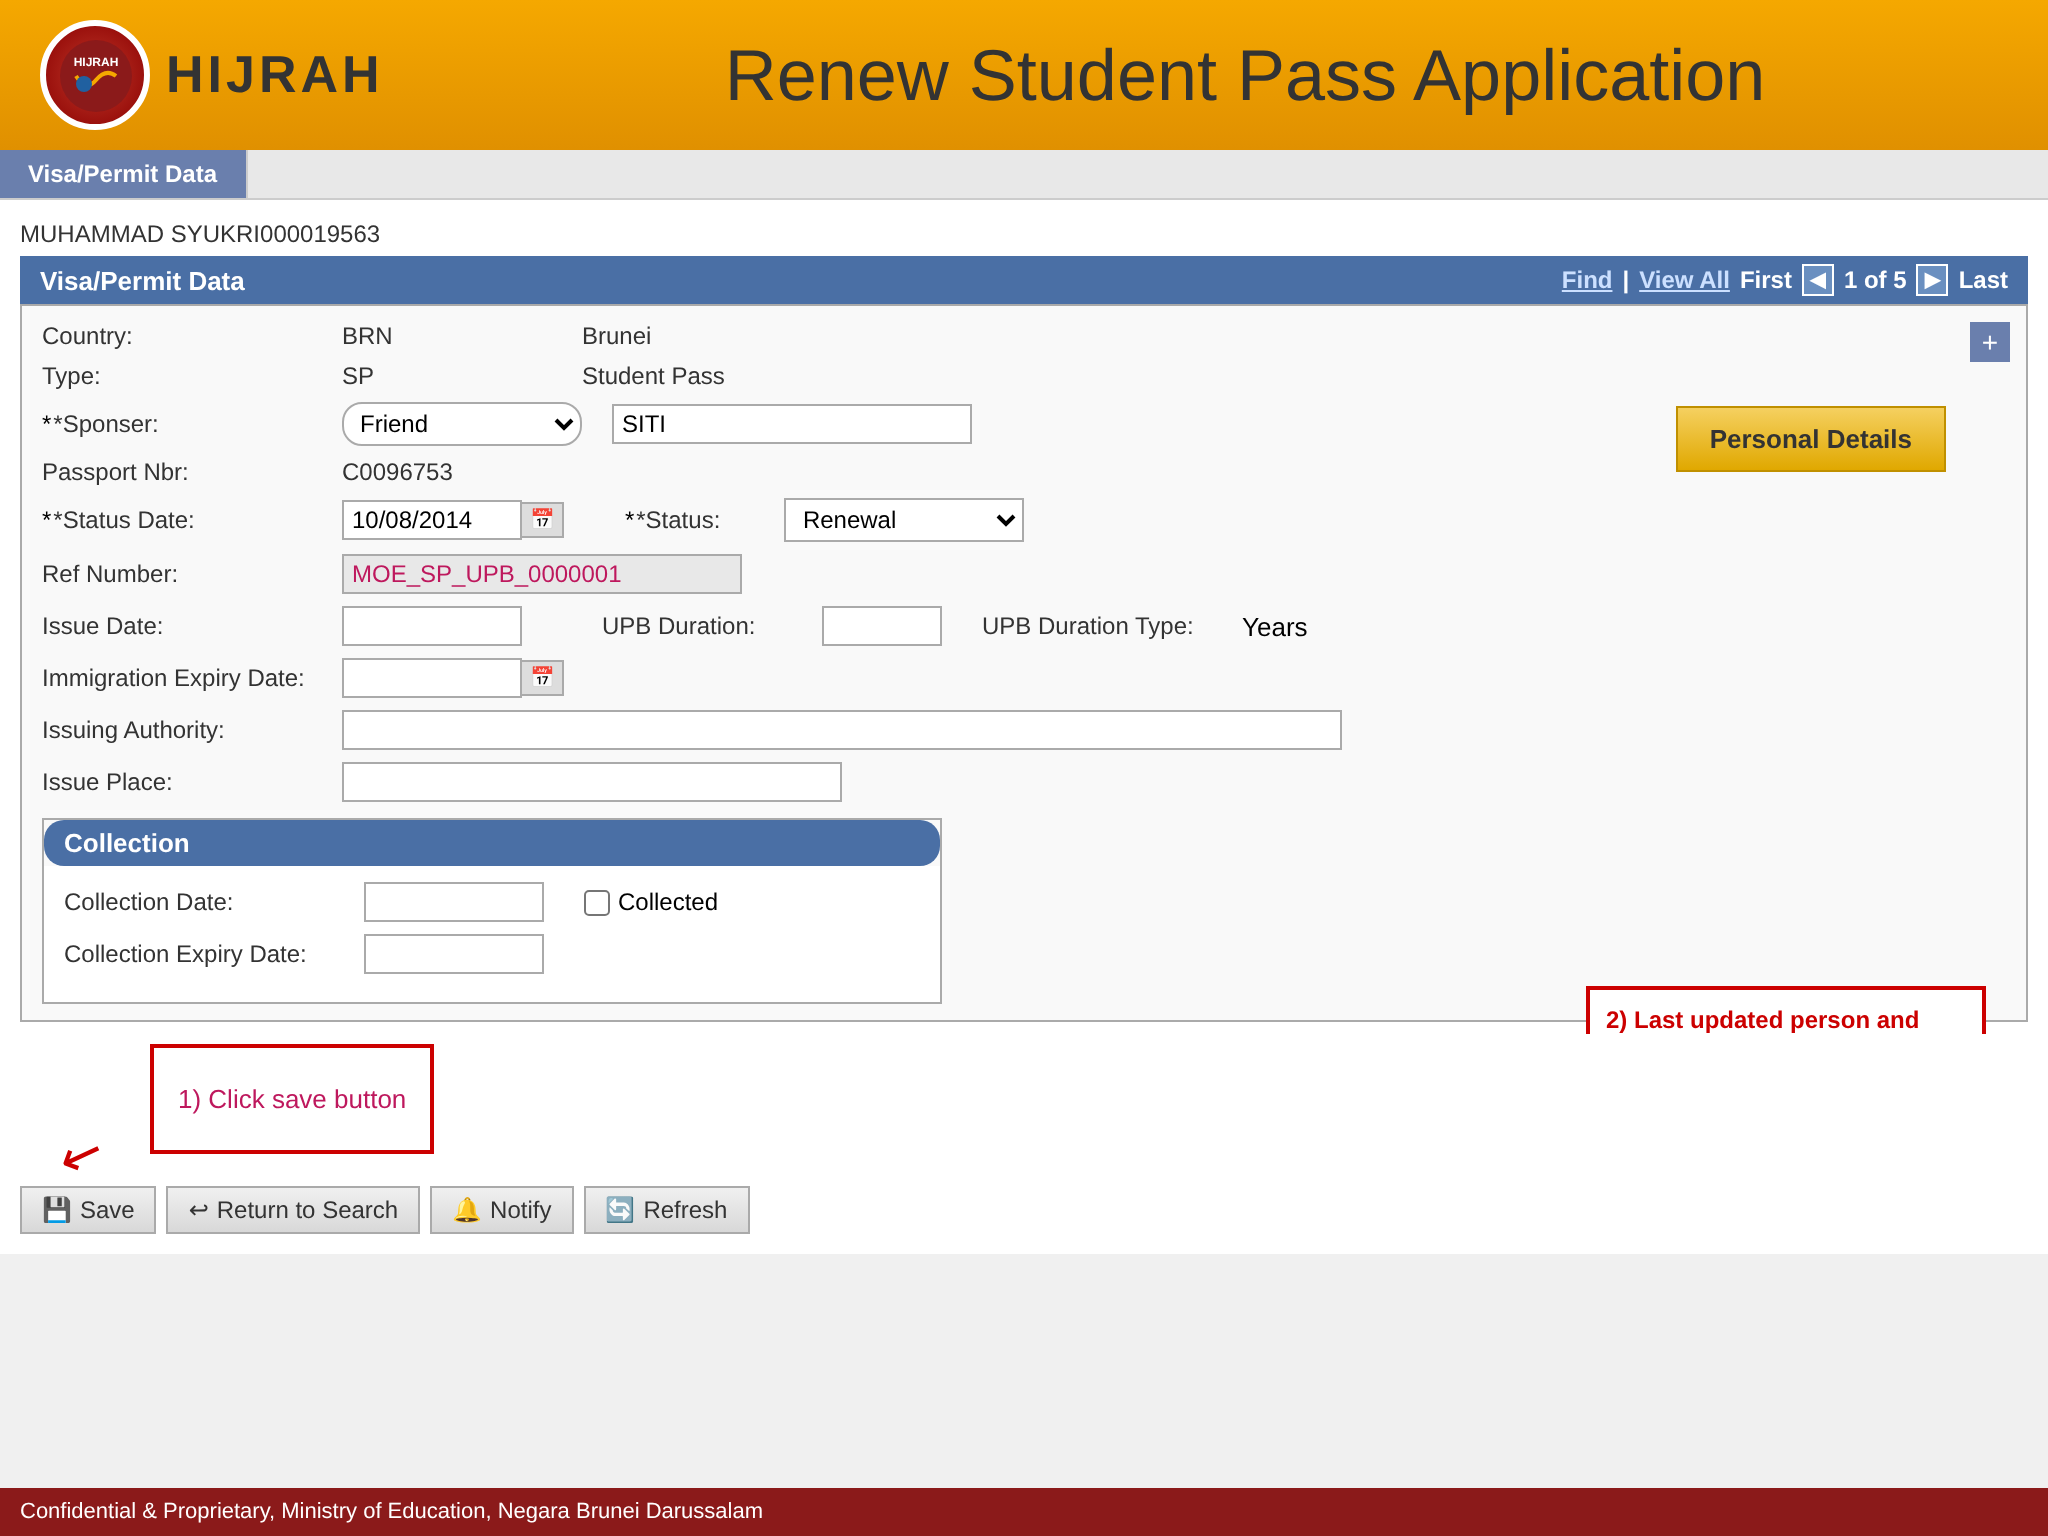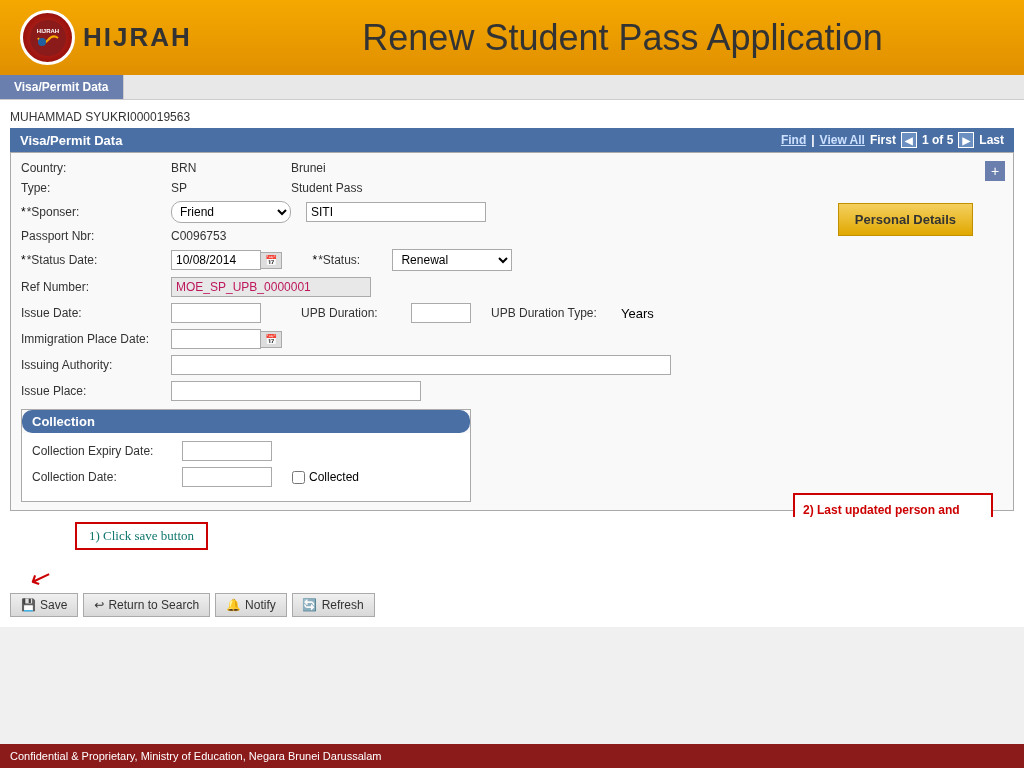--- a/index.html
+++ b/index.html
@@ -275,24 +275,23 @@
       background: #fff;
     }
 
     
     #callout-1 {
       position: absolute;
       left: 75px;
       top: 5px;
       border: 2px solid #c00;
       background: #fff;
-      padding: 4px 12px;
+      padding: 18px 12px;
       font-size: 13px;
-      color: #0f766e;
-      font-family: Liberation Serif, serif;
+      color: #be185d;
     }
     #arrow-1 {
       position: absolute;
       left: 30px;
       top: 42px;
       color: #c00;
       font-size: 24px;
       transform: rotate(20deg);
     }
 
@@ -441,52 +440,52 @@
       <input type="text" class="form-input form-input-small" value="" style="">
       <span style="width:40px;"></span>
       <span class="form-label" style="width:110px;">UPB Duration:</span>
       <input type="text" class="form-input" style="width: 60px;" value="">
       <span style="width:20px;"></span>
       <span class="form-label" style="width:130px;">UPB Duration Type:</span>
       <span>Years</span>
     </div>
 
     <div class="form-row">
-      <span class="form-label">Immigration Place Date:</span>
+      <span class="form-label">Immigration Expiry Date:</span>
       <div class="date-input-wrap">
         <input type="text" class="form-input form-input-small" value="" style="">
         <span class="calendar-btn">📅</span>
       </div>
     </div>
 
     <div class="form-row">
       <span class="form-label">Issuing Authority:</span>
       <input type="text" class="form-input" style="width: 500px;" value="">
     </div>
 
     <div class="form-row">
       <span class="form-label">Issue Place:</span>
       <input type="text" class="form-input" style="width: 250px;" value="">
     </div>
 
     <div id="collection-section" style="width:450px;">
       <div class="collection-header">Collection</div>
       <div class="collection-body">
-        <div class="form-row">
-          <span class="form-label">Collection Expiry Date:</span>
-          <input type="text" class="form-input form-input-small" value="" style="">
-        </div>
         <div class="form-row">
           <span class="form-label">Collection Date:</span>
           <input type="text" class="form-input form-input-small" value="" style="">
           <span style="width:20px;"></span>
           <label class="checkbox-label">
             <input type="checkbox" style="">
             <span>Collected</span>
           </label>
+        </div>
+        <div class="form-row">
+          <span class="form-label">Collection Expiry Date:</span>
+          <input type="text" class="form-input form-input-small" value="" style="">
         </div>
       </div>
     </div>
 
     <div id="last-updated-box">
       <div class="last-updated-row">
         <span class="last-updated-label">Last updated by</span>
         <span class="last-updated-value">VIJIT</span>
       </div>
       <div class="last-updated-row">

